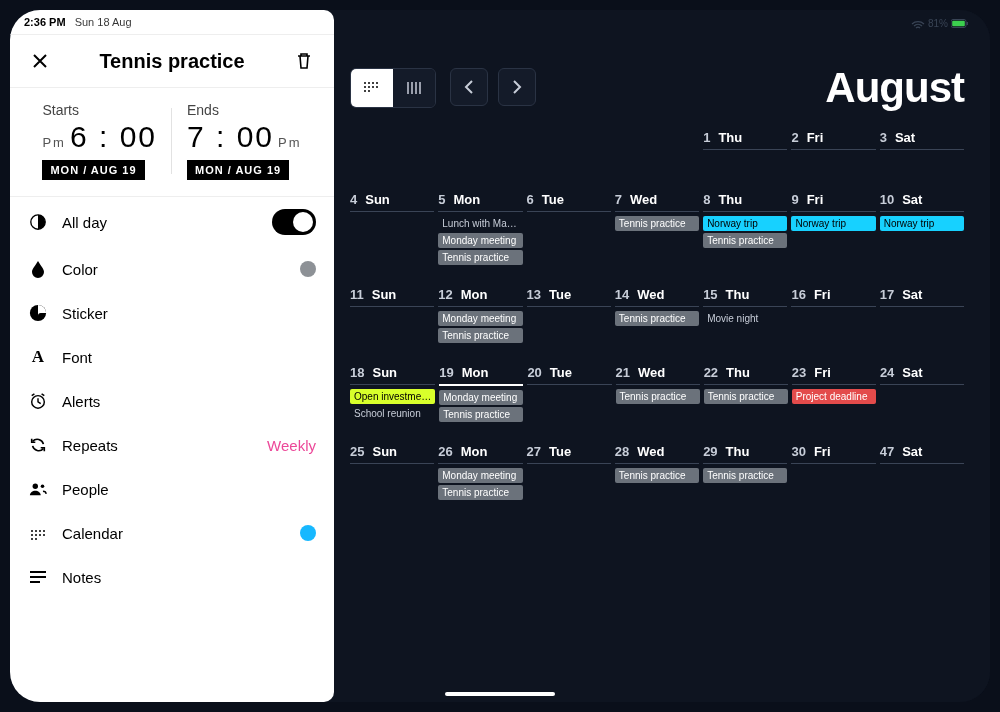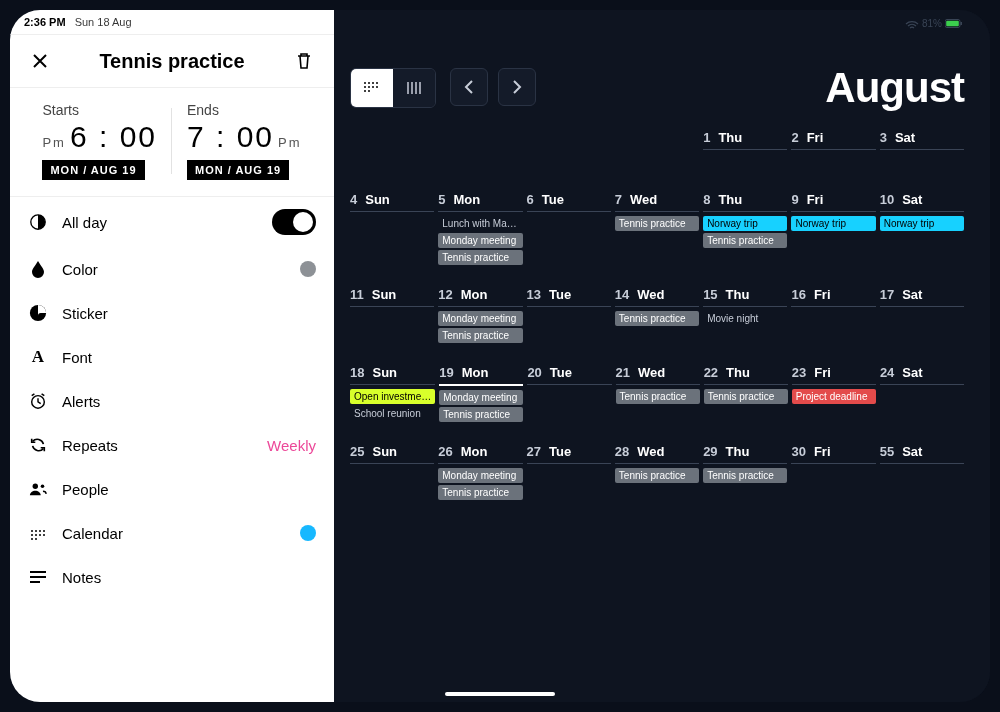--- a/index.html
+++ b/index.html
@@ -18,20 +18,21 @@
   border-radius: 30px;
   overflow: hidden;
   display: flex;
 }
 .sidebar {
   width: 324px;
   background: #fff;
   display: flex;
   flex-direction: column;
   color: #000;
+  border-radius: 10px;
 }
 .statusbar {
   display: flex;
   align-items: center;
   justify-content: space-between;
   padding: 6px 14px 6px 14px;
   font-size: 11px;
   height: 24px;
 }
 .statusbar .time { font-weight: 600; }
@@ -140,21 +141,21 @@
 
 .main {
   flex: 1;
   background: #0e1420;
   color: #fff;
   padding: 0 26px 0 16px;
   position: relative;
 }
 .status-right {
   position:absolute;
-  top:8px; right:27px;
+  top:8px; right:21px;
   font-size:10px;
   color:#394455;
   display:flex;
   align-items:center;
   gap:3px;
 }
 .main-head {
   display: flex;
   align-items: center;
   justify-content: space-between;
@@ -712,21 +713,21 @@
           </div>
           <div class="day-cell">
             <div class="day-head">
               <span class="num">30</span>
               <span class="dow">Fri</span>
             </div>
             <div class="events"></div>
           </div>
           <div class="day-cell">
             <div class="day-head">
-              <span class="num">55</span>
+              <span class="num">47</span>
               <span class="dow">Sat</span>
             </div>
             <div class="events"></div>
           </div>
         </div>
       </div>
   </div>
 
   <div class="home-indicator"></div>
 </div>

